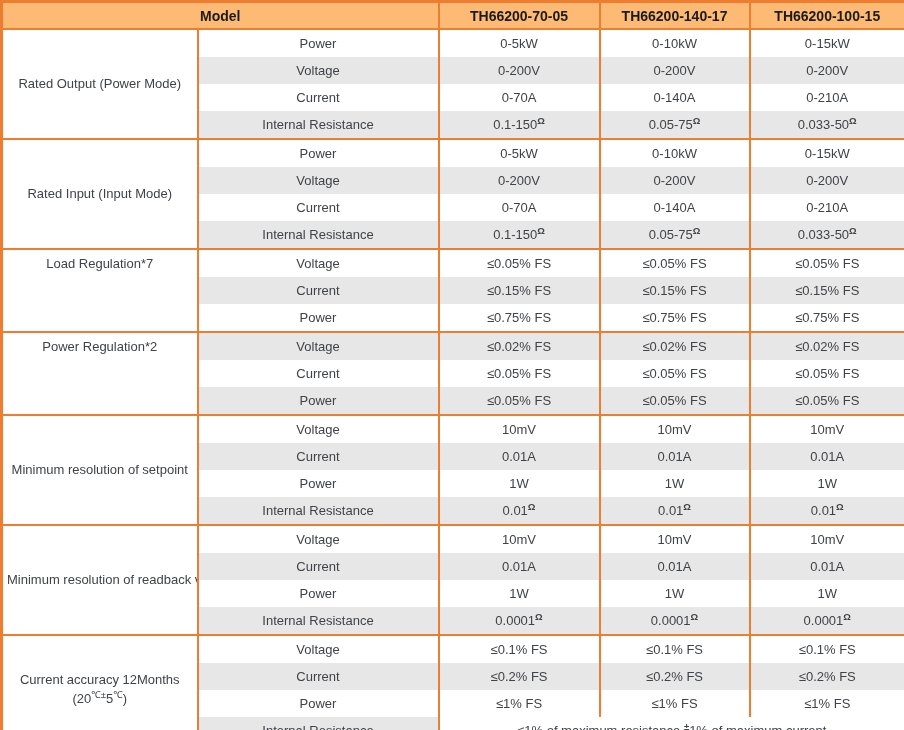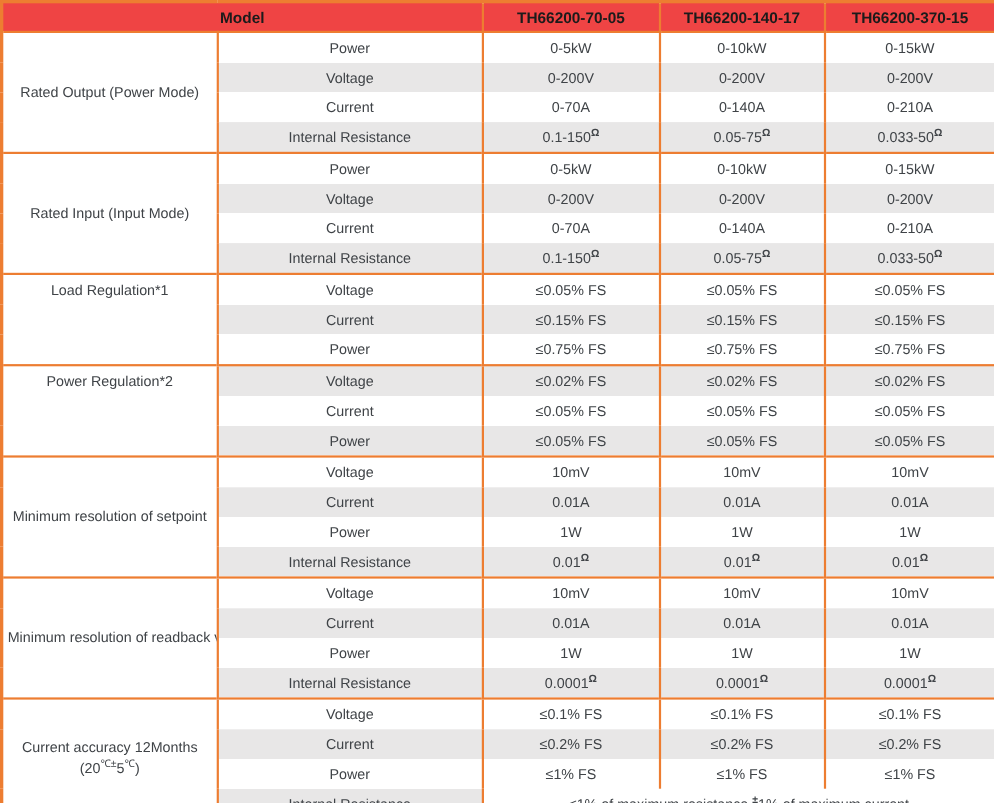--- a/index.html
+++ b/index.html
@@ -17,21 +17,21 @@
     border-left:2px solid #ED7D31;
     border-right:2px solid #ED7D31;
     padding:0 4px;
     text-align:center;
     overflow:hidden;
     white-space:nowrap;
   }
   
   tr.hdr th {
     height:25px;
-    background:#ef4444;
+    background:#fdba74;
     border-bottom:2px solid #ED7D31;
     color:#1b1b1b;
     font-weight:bold;
     font-size:14px;
   }
   
   td { height:27px; background:#ffffff; }
   tr.alt td { background:#E8E7E7; }
   tr.gs td { border-top:2px solid #ED7D31; }
   td.glabel {
@@ -61,21 +61,21 @@
         <col style="width:161px">
         <col style="width:150px">
         <col style="width:156px">
   </colgroup>
 
   <tbody>
         <tr class="hdr">
     <th colspan="2">Model</th>
     <th>TH66200-70-05</th>
     <th>TH66200-140-17</th>
-    <th>TH66200-370-15</th>
+    <th>TH66200-100-15</th>
   </tr>
 
   <tr class="gs">
     <td class="glabel" rowspan="4">Rated Output (Power Mode)</td>
     <td class="param">Power</td>
     <td class="val"><span>0-5kW</span><sup class="om"></sup></td>
     <td class="val"><span>0-10kW</span><sup class="om"></sup></td>
     <td class="val"><span>0-15kW</span><sup class="om"></sup></td>
   </tr>
   <tr class="alt">
@@ -117,21 +117,21 @@
     <td class="val"><span>0-210A</span><sup class="om"></sup></td>
   </tr>
   <tr class="alt">
     <td class="param">Internal Resistance</td>
     <td class="val"><span>0.1-150</span><sup class="om">Ω</sup></td>
     <td class="val"><span>0.05-75</span><sup class="om">Ω</sup></td>
     <td class="val"><span>0.033-50</span><sup class="om">Ω</sup></td>
   </tr>
 
   <tr class="gs">
-    <td class="glabel vtop" rowspan="3">Load Regulation*1</td>
+    <td class="glabel vtop" rowspan="3">Load Regulation*7</td>
     <td class="param">Voltage</td>
     <td class="val"><span>≤0.05% FS</span></td>
     <td class="val"><span>≤0.05% FS</span></td>
     <td class="val"><span>≤0.05% FS</span></td>
   </tr>
   <tr class="alt">
     <td class="param">Current</td>
     <td class="val"><span>≤0.15% FS</span></td>
     <td class="val"><span>≤0.15% FS</span></td>
     <td class="val"><span>≤0.15% FS</span></td>

